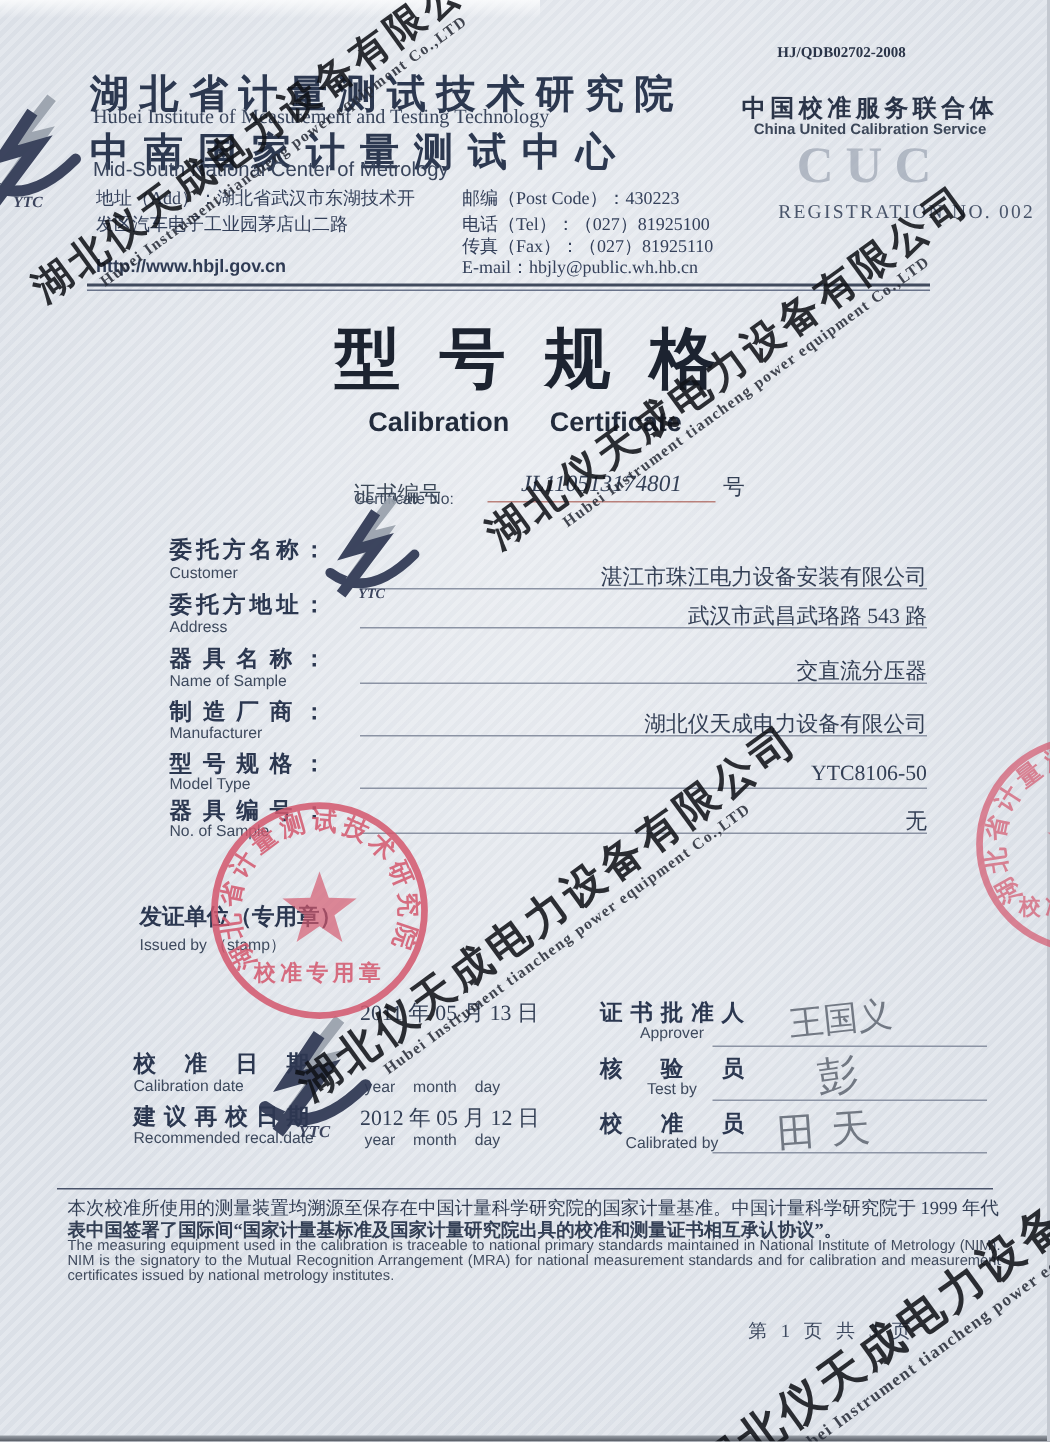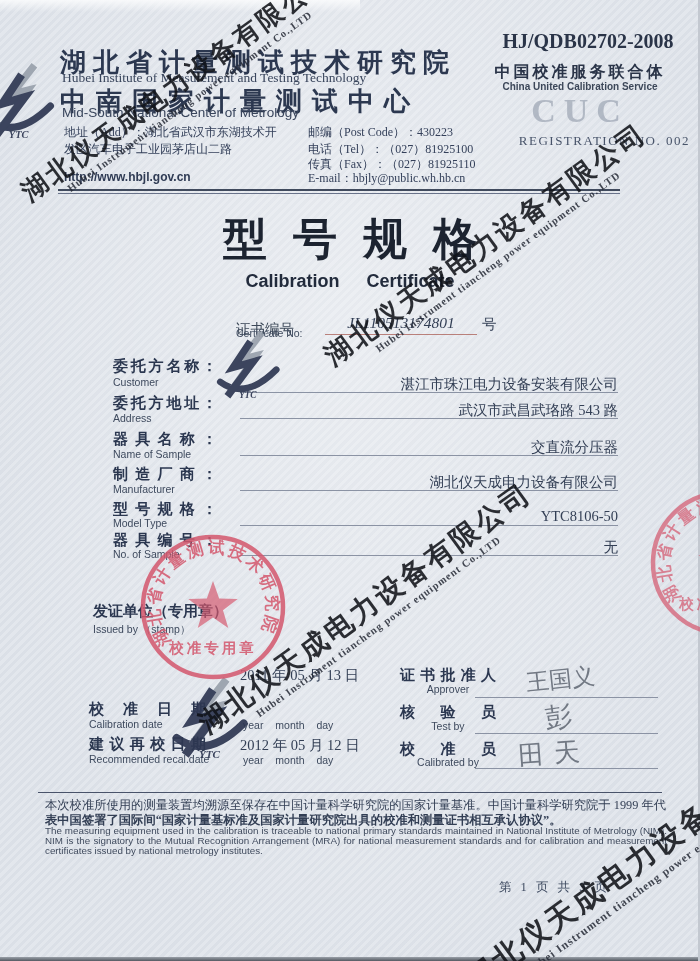--- a/index.html
+++ b/index.html
@@ -42,21 +42,21 @@
   <div class="abs cn" style="left:64px;top:124px;font-size:12px;color:#34405a;">地址（Add）：湖北省武汉市东湖技术开</div>
   <div class="abs cn" style="left:64px;top:141px;font-size:12px;color:#34405a;">发区汽车电子工业园茅店山二路</div>
   <div class="abs en" style="left:64px;top:170px;font-size:12px;font-weight:700;color:#2f3b54;">http://www.hbjl.gov.cn</div>
   <div class="abs cn" style="left:308px;top:124px;font-size:12px;color:#34405a;">邮编（Post Code）：430223</div>
   <div class="abs cn" style="left:308px;top:141px;font-size:12px;color:#34405a;">电话（Tel）：（027）81925100</div>
   <div class="abs cn" style="left:308px;top:156px;font-size:12px;color:#34405a;">传真（Fax）：（027）81925110</div>
   <div class="abs cn" style="left:308px;top:170px;font-size:12px;color:#34405a;">E-mail：hbjly@public.wh.hb.cn</div>
 
   <div class="abs rule2" style="left:58px;top:189px;width:562px;"></div>
 
-  <div class="abs cn" style="left:498px;top:30px;width:180px;text-align:center;font-size:20px;font-weight:700;color:#2a3448;">HJ/QDB02702-2008</div>
+  <div class="abs cn" style="left:471px;top:30px;width:180px;text-align:center;font-size:10px;font-weight:700;color:#2a3448;">HJ/QDB02702-2008</div>
   <div class="abs cn" style="left:482px;top:62px;width:196px;text-align:center;font-size:16px;font-weight:700;letter-spacing:3px;color:#2a3448;font-family:Liberation Serif, serif;">中国校准服务联合体</div>
   <div class="abs en" style="left:482px;top:81px;width:196px;text-align:center;font-size:10px;font-weight:700;color:#3c4759;">China United Calibration Service</div>
   <div class="abs cn" style="left:482px;top:92px;width:196px;text-align:center;font-size:34px;font-weight:700;letter-spacing:8px;color:rgba(155,164,178,.7);">CUC</div>
   <div class="abs cn" style="left:494px;top:133px;width:196px;text-align:right;font-size:13px;letter-spacing:1.5px;color:#48546a;">REGISTRATION NO. 002</div>
 
   <div class="abs cn" style="left:110px;top:210px;width:480px;text-align:center;font-size:44px;font-weight:700;letter-spacing:26px;text-indent:26px;color:#1c2330;">型号规格</div>
   <div class="abs en" style="left:110px;top:271px;width:480px;text-align:center;font-size:18px;font-weight:700;word-spacing:22px;color:#222b3c;">Calibration Certificate</div>
 
   <div class="abs cn" style="left:236px;top:320px;font-size:14.5px;color:#3c4858;">证书编号</div>
   <div class="abs en" style="left:236px;top:327px;font-size:10.5px;color:#3e4a5e;">Certificate No:</div>

